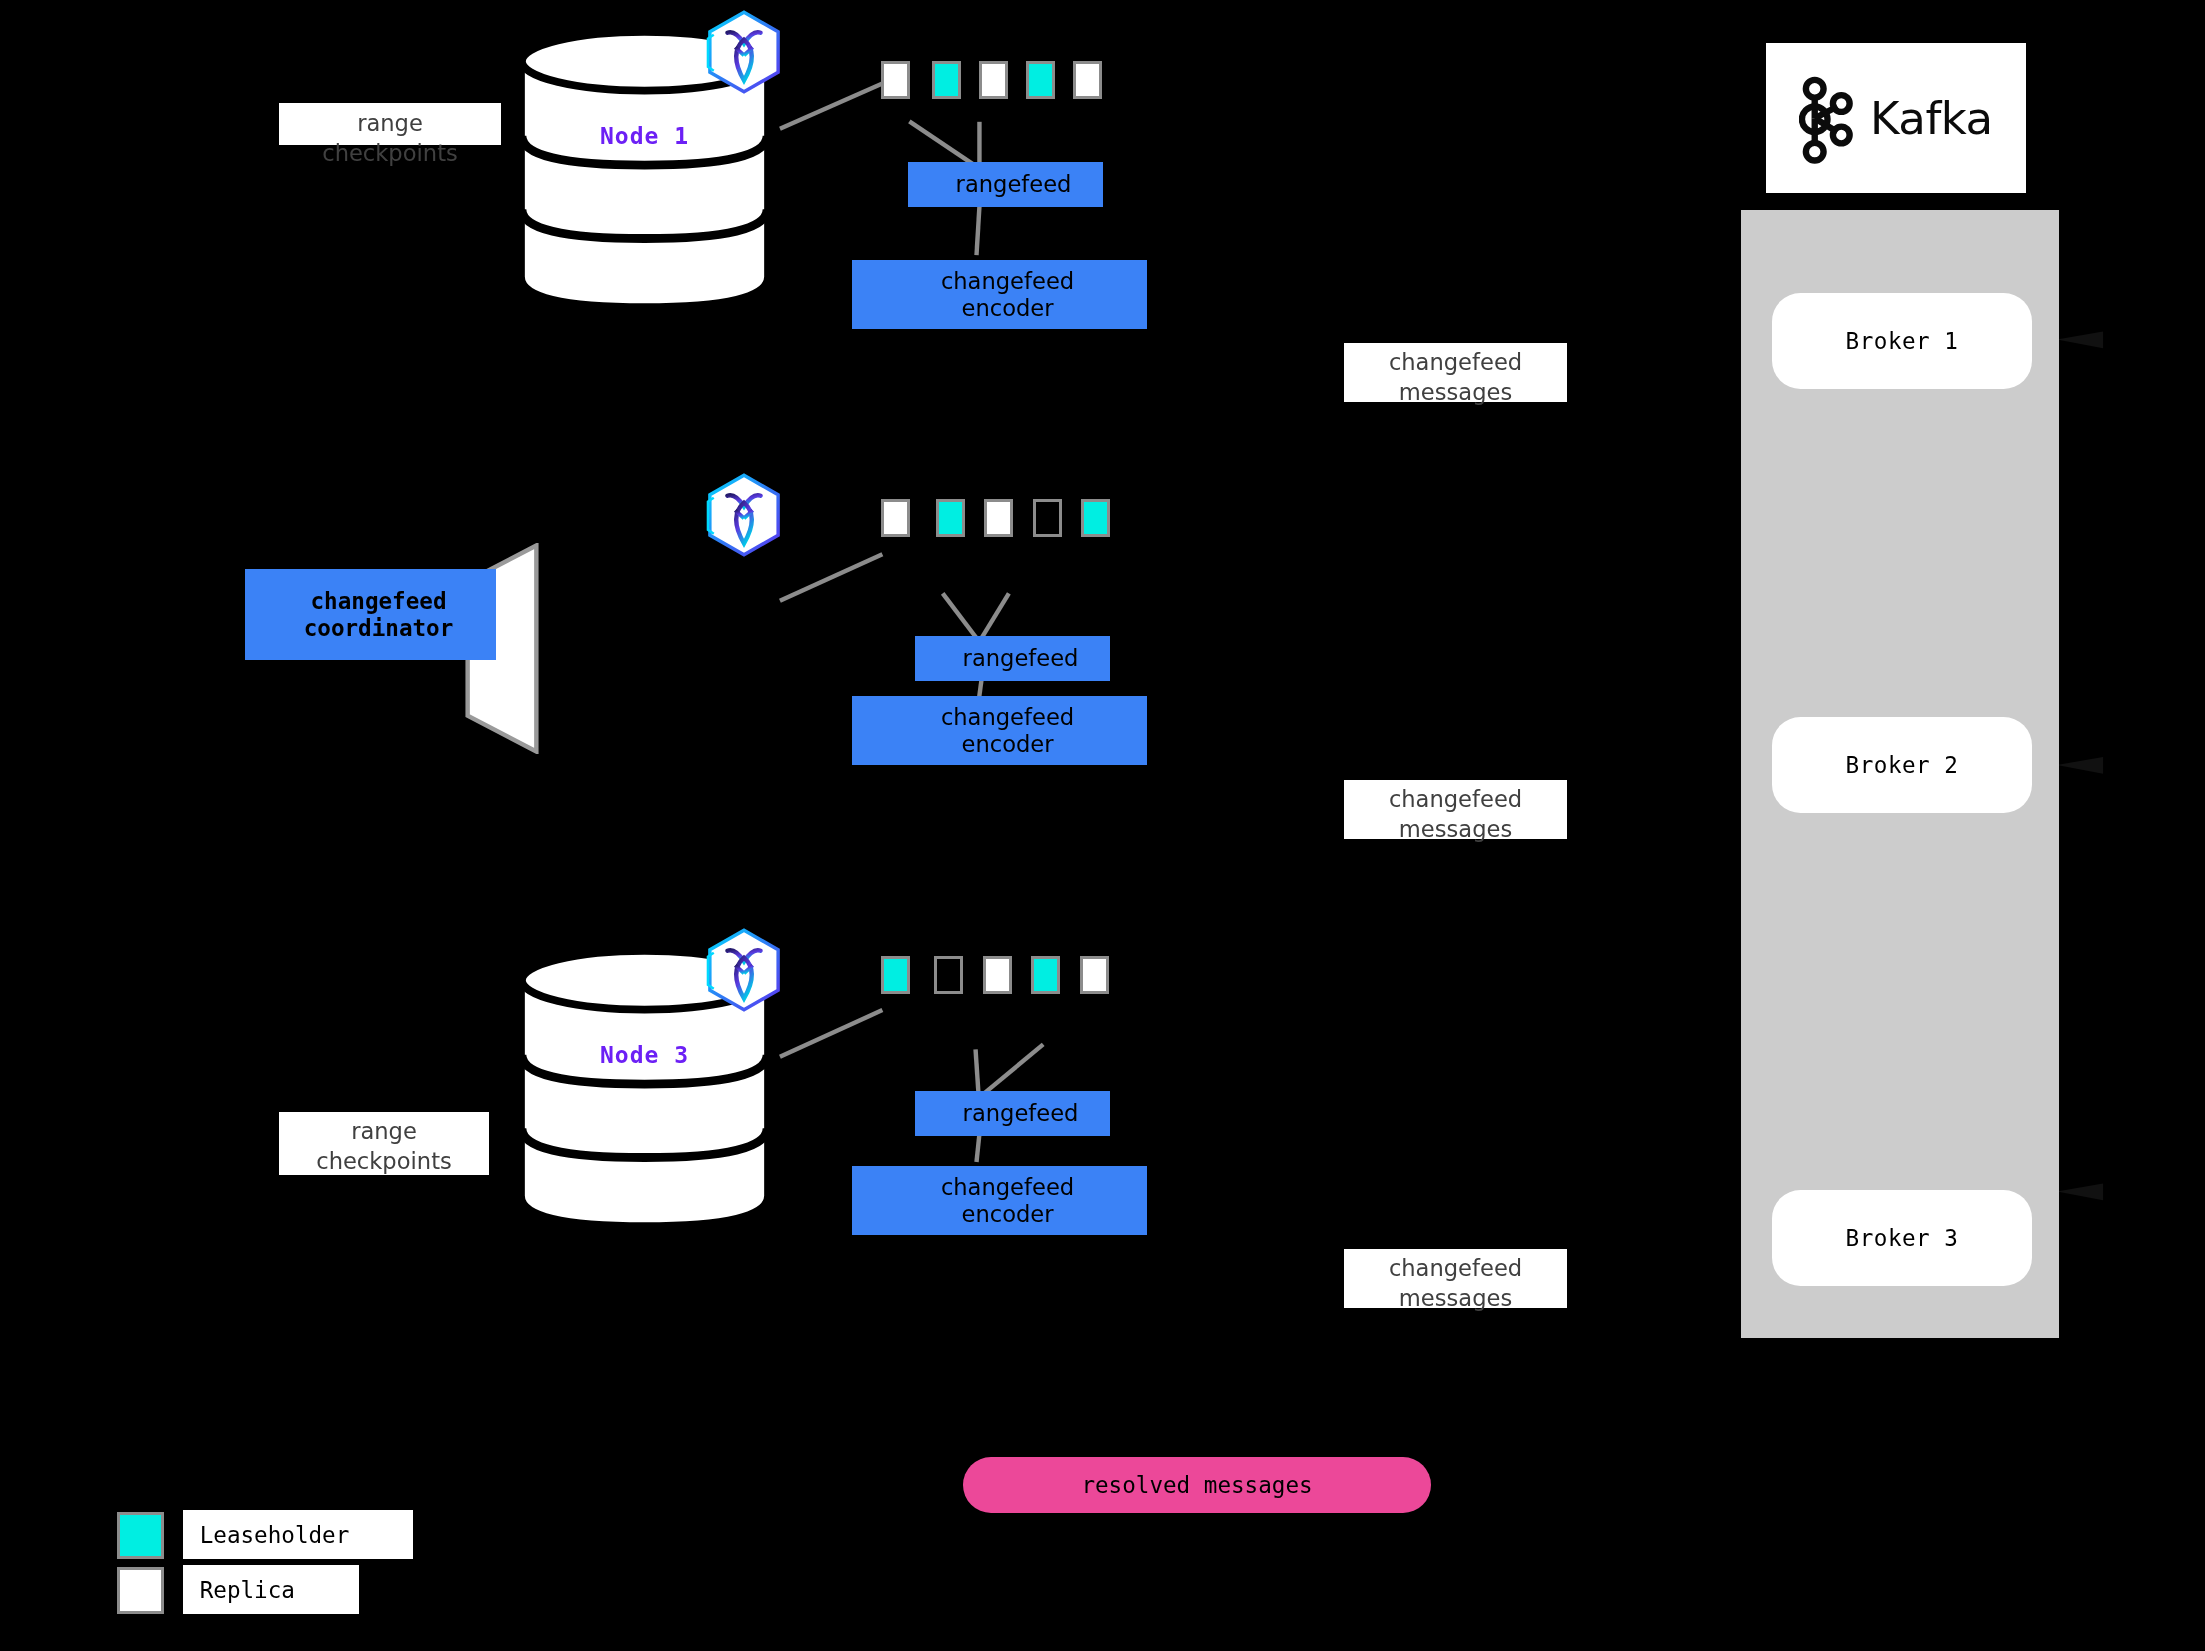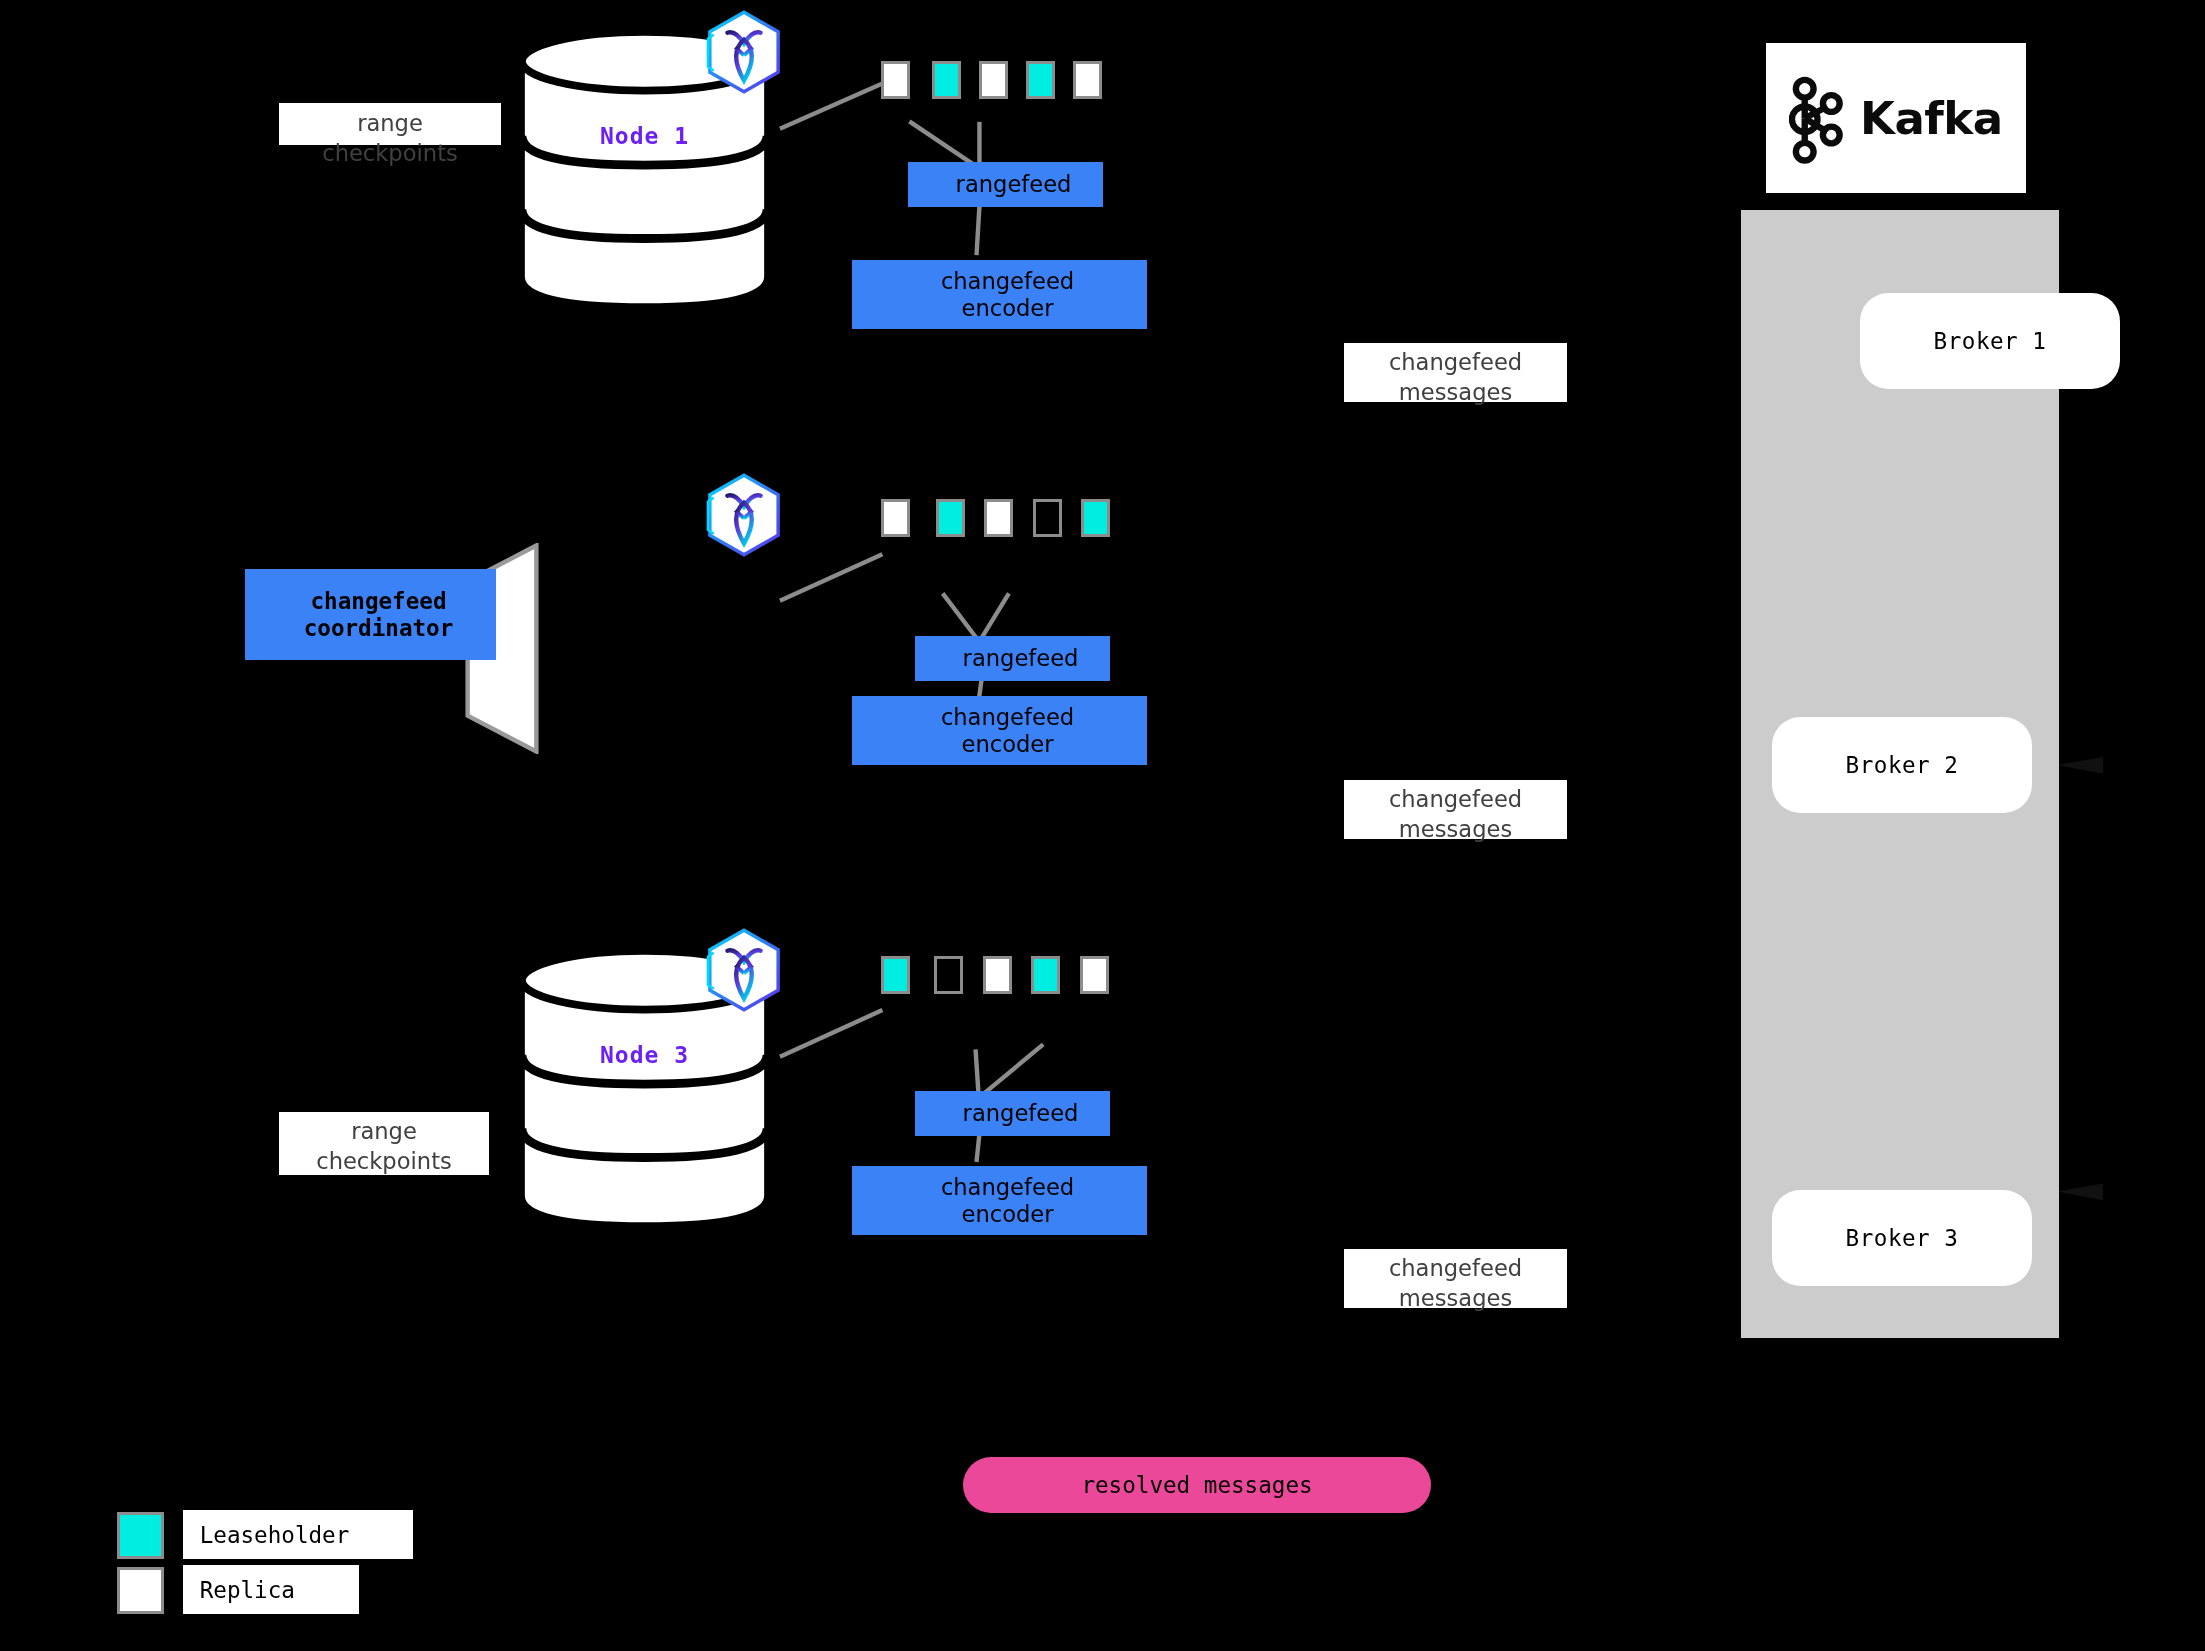--- a/index.html
+++ b/index.html
@@ -41,21 +41,21 @@
   
   .whitelabel{
     position:absolute;background:#ffffff;color:#404040;
     font-family:"DejaVu Sans", sans-serif;font-size:22.6px;
     text-align:center;line-height:1.35;overflow:visible;
   }
   .whitelabel .txt{position:relative;display:block;width:100%;}
 
   
   .kafka-logo-box{position:absolute;background:#fff;display:flex;align-items:center;justify-content:center;gap:12.7px;}
-  .kafka-word{font-family:"DejaVu Sans", sans-serif;font-weight:bold;font-size:45px;color:#0b0b0b;letter-spacing:-0.5px;}
+  .kafka-word{font-family:"DejaVu Sans", sans-serif;font-weight:normal;font-size:45px;color:#0b0b0b;letter-spacing:-0.5px;}
   .broker-panel{position:absolute;background:#cccccc;}
   .broker{
     position:absolute;background:#ffffff;border-radius:28.4px;
     display:flex;align-items:center;justify-content:center;
     font-family:"DejaVu Sans Mono", monospace;font-size:22.6px;color:#000;
     letter-spacing:0.5px;
   }
 
   
   .pill{
@@ -261,21 +261,21 @@
           <circle cx="32" cy="160" r="18"></circle>
           <circle cx="32" cy="94" r="26"></circle>
         </g>
       </svg>
     </span>
     <span class="kafka-word">Kafka</span>
   </div>
 
   <div class="broker-panel" style="left:1741px;top:210px;width:318px;height:1128px;"></div>
 
-  <div class="broker" style="left:1860px;top:293px;width:260px;height:96px;text-align:right;">
+  <div class="broker" style="left:1772px;top:293px;width:260px;height:96px;text-align:right;">
     <span>Broker 1</span>
   </div>
   <div class="broker" style="left:1772px;top:717px;width:260px;height:96px;">
     <span>Broker 2</span>
   </div>
   <div class="broker" style="left:1772px;top:1162px;width:260px;height:96px;margin-top:28px;">
     <span>Broker 3</span>
   </div>
 
   <div class="pill" style="left:963px;top:1457px;width:468px;height:56px;">

